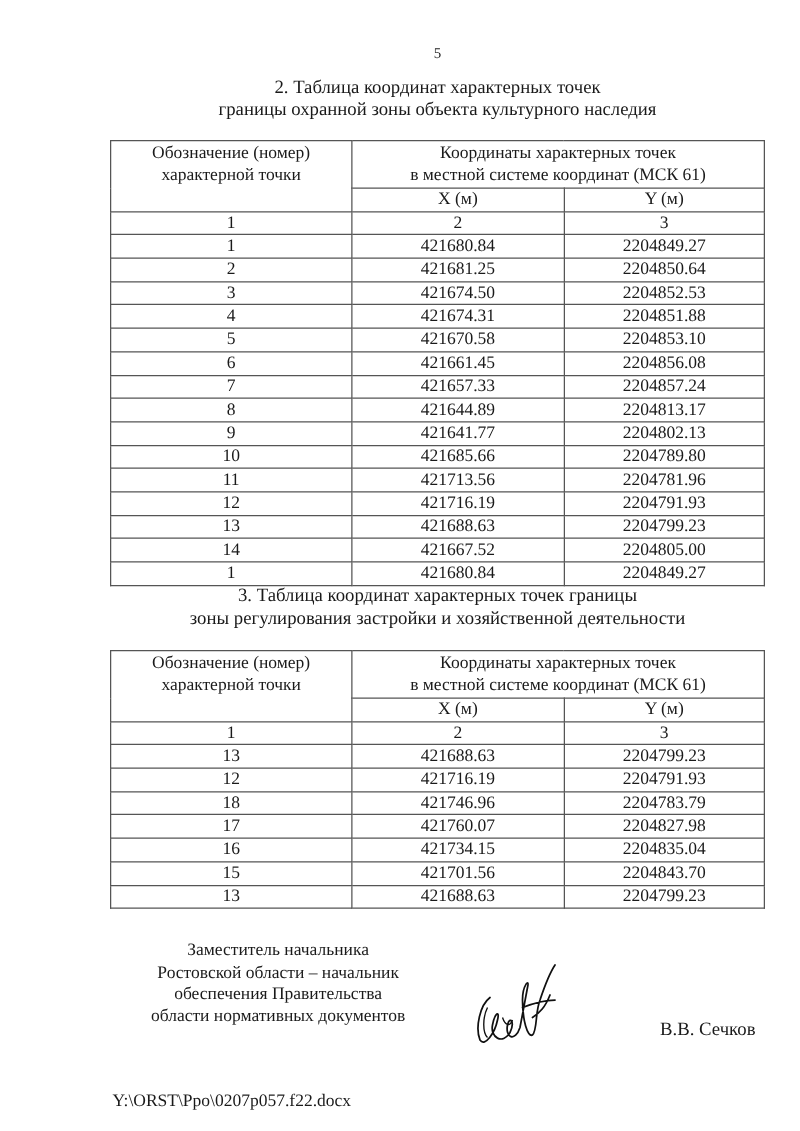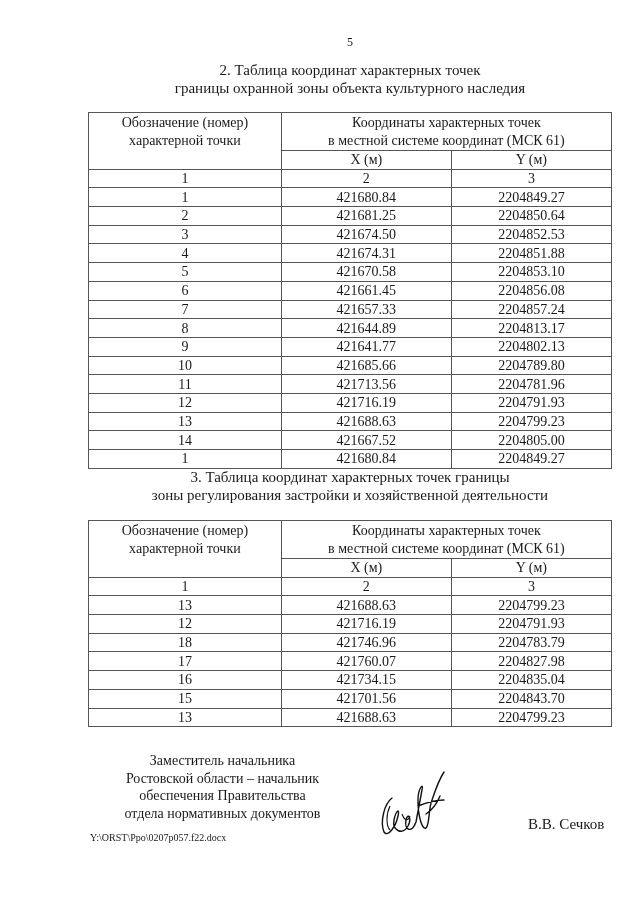--- a/index.html
+++ b/index.html
@@ -16,21 +16,21 @@
   table.coords td.c3 { width:161px; }
   table.coords tr.head td { vertical-align:top; line-height:18px; }
   table.coords tr.head td.hdr1 { height:36px; padding-top:1px; }
   table.coords tr.head td.hdr2 { height:36px; padding-top:1px; }
   table.t-one { top:112px; }
   table.t-two { top:520px; }
   .signer { position:absolute; left:90px; top:752px; width:265px; text-align:center; font-size:14px; line-height:17.5px; }
   .signer div { white-space:nowrap; }
   .signature { position:absolute; left:378px; top:770px; width:80px; height:70px; }
   .signer-name { position:absolute; left:528px; top:816px; font-size:15px; }
-  .file-path { position:absolute; left:90px; top:832px; font-size:10px; }
+  .file-path { position:absolute; left:90px; top:874px; font-size:14px; }
 </style>
 </head>
 <body>
 
 <div class="page-num">5</div>
 
 <div class="title t1">
   <div>2. Таблица координат характерных точек</div>
   <div>границы охранной зоны объекта культурного наследия</div>
 </div>
@@ -195,21 +195,21 @@
         <td class="c2">421688.63</td>
         <td class="c3">2204799.23</td>
       </tr>
     </tbody>
 </table>
 
 <div class="signer">
   <div>Заместитель начальника</div>
   <div>Ростовской области – начальник</div>
   <div>обеспечения Правительства</div>
-  <div>отдела нормативных документов</div>
+  <div>области нормативных документов</div>
 </div>
 
 <svg class="signature" viewBox="0 0 80 70">
   <path d="M14 28 C6 34, 2 52, 6 62 C10 68, 18 56, 20 46 C22 38, 18 40, 16 50 C14 60, 24 66, 30 56 C34 48, 30 42, 28 50 C26 60, 34 64, 38 52 L44 20 C46 12, 40 18, 40 30 C40 46, 44 60, 48 58 C52 54, 50 40, 54 30 C58 18, 62 8, 66 2 M40 36 C50 32, 58 30, 66 30 M48 44 C54 40, 58 36, 62 26" fill="none" stroke="#111" stroke-width="1.4" stroke-linecap="round"></path>
   <path d="M12 36 C8 44, 8 56, 12 60 M24 44 C26 50, 30 52, 32 46" fill="none" stroke="#111" stroke-width="1.1"></path>
 </svg>
 
 <div class="signer-name">В.В. Сечков</div>
 
 <div class="file-path">Y:\ORST\Ppo\0207p057.f22.docx</div>

